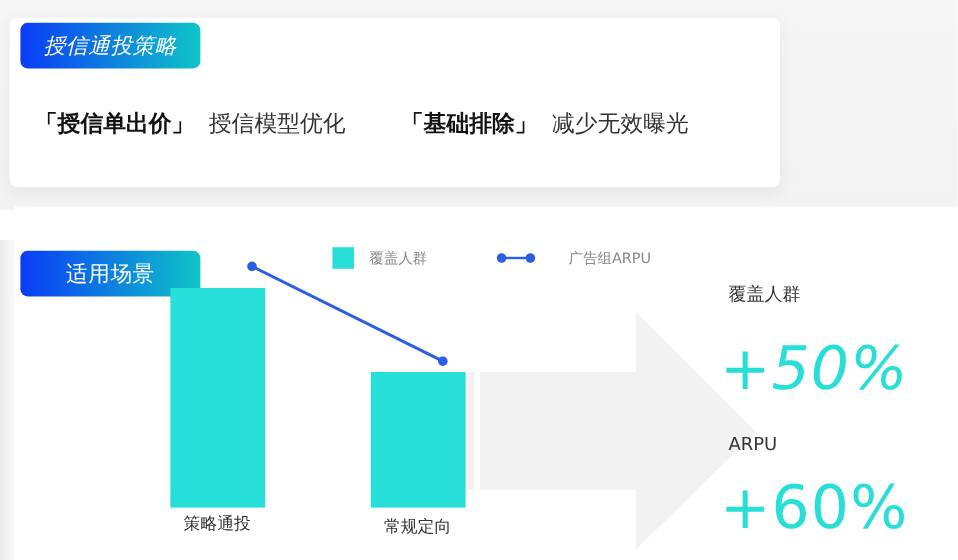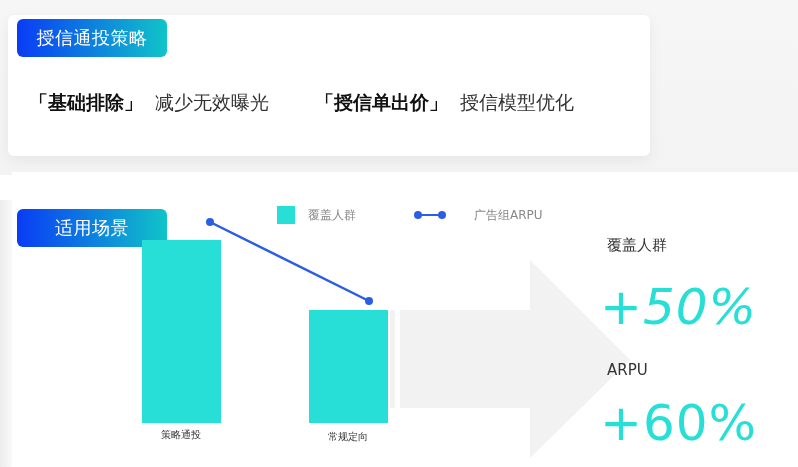--- a/index.html
+++ b/index.html
@@ -15,65 +15,65 @@
       background: #fff; border-radius: 6px;
       box-shadow: 0 4px 14px rgba(0,0,0,0.06); }
 
     .card-bottom { position: absolute; left: 12px; top: 172px; width: 786px; height: 295px;
       background: #fff; }
 
     .badge { position: absolute; left: 17px; width: 150px; height: 38px; border-radius: 6px;
       background: linear-gradient(90deg, #0a3cf5 0%, #10c4c8 100%);
       color: #fff; font-size: 18px; display: flex; align-items: center; justify-content: center;
       letter-spacing: 0.5px; }
-    .badge-1 { top: 19px; }
+    .badge-1 { top: 19px; font-style: italic; }
     .badge-2 { top: 187px; margin-top: 22px; }
 
     .strategy-row { position: absolute; top: 90px; left: 29px; display: flex; align-items: center;
       font-size: 19px; color: #222; }
     .strategy-item { display: flex; align-items: baseline; }
     .strategy-item + .strategy-item { margin-left: 46px; }
     .s-key { font-weight: bold; color: #111; }
     .s-desc { margin-left: 12px; color: #333; }
 
     .legend { position: absolute; top: 206px; left: 277px; display: flex; align-items: center;
       font-size: 12px; color: #888; }
     .legend-swatch { width: 18px; height: 18px; background: #28dfd8; }
     .legend-label { margin-left: 13px; }
     .legend-line { position: relative; width: 32px; height: 10px; margin-left: 58px; }
     .legend-line::before { content: ""; position: absolute; left: 3px; right: 3px; top: 4px; height: 2px; background: #2a5ee5; }
     .legend-line .dot { position: absolute; top: 1px; width: 8px; height: 8px; border-radius: 50%; background: #2a5ee5; }
     .legend-line .dot.l { left: 0; } .legend-line .dot.r { right: 0; }
     .legend-label-2 { margin-left: 28px; }
 
     .bar { position: absolute; background: #28dfd8; }
-    .bar-label { position: absolute; width: 100px; text-align: center; font-size: 10px; color: #333; }
+    .bar-label { position: absolute; width: 100px; text-align: center; font-size: 14px; color: #333; }
 
     svg.overlay { position: absolute; left: 0; top: 0; }
 
     .stat-label { position: absolute; left: 607px; font-size: 15px; color: #333; }
     .stat-value { position: absolute; left: 600px; font-size: 50px; color: #28dfd8;
       font-family: "DejaVu Sans", "Liberation Sans", sans-serif; letter-spacing: 1px; line-height: 1; }
   </style>
 </head>
 <body>
 
 <div class="bg-top"></div>
 <div class="bg-left-shade"></div>
 
 <div class="card-top"></div>
 <div class="badge badge-1">授信通投策略</div>
 <div class="strategy-row">
   <div class="strategy-item">
+    <span class="s-key">「授信单出价」</span>
+    <span class="s-desc">授信模型优化</span>
+  </div>
+  <div class="strategy-item">
     <span class="s-key">「基础排除」</span>
     <span class="s-desc">减少无效曝光</span>
-  </div>
-  <div class="strategy-item">
-    <span class="s-key">「授信单出价」</span>
-    <span class="s-desc">授信模型优化</span>
   </div>
 </div>
 
 <div class="card-bottom"></div>
 
 <svg class="overlay" width="798" height="467">
   <polygon points="400,310 530,310 530,260 630,360 530,458 530,408 400,408" fill="#f2f2f2"></polygon>
   <rect x="390" y="310" width="5" height="98" fill="#f2f2f2"></rect>
 </svg>
 

